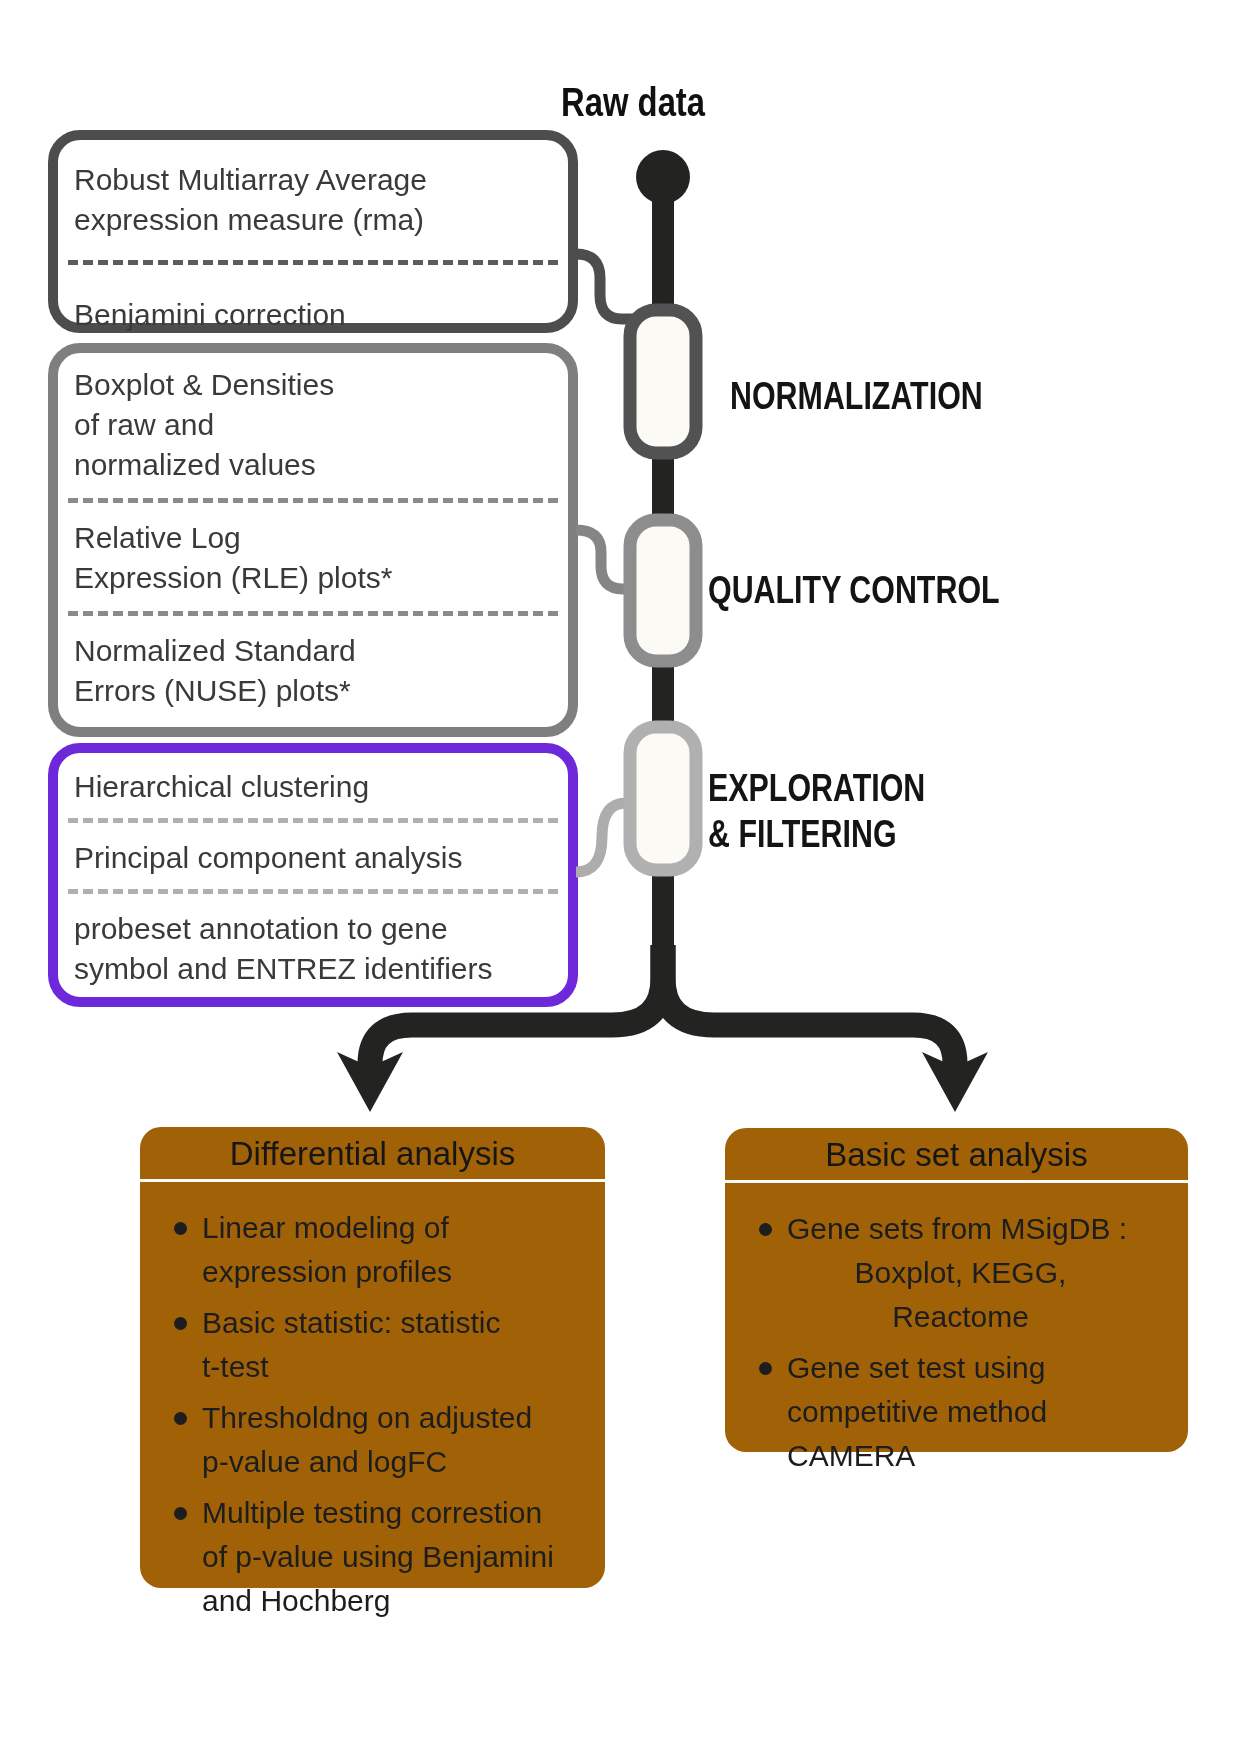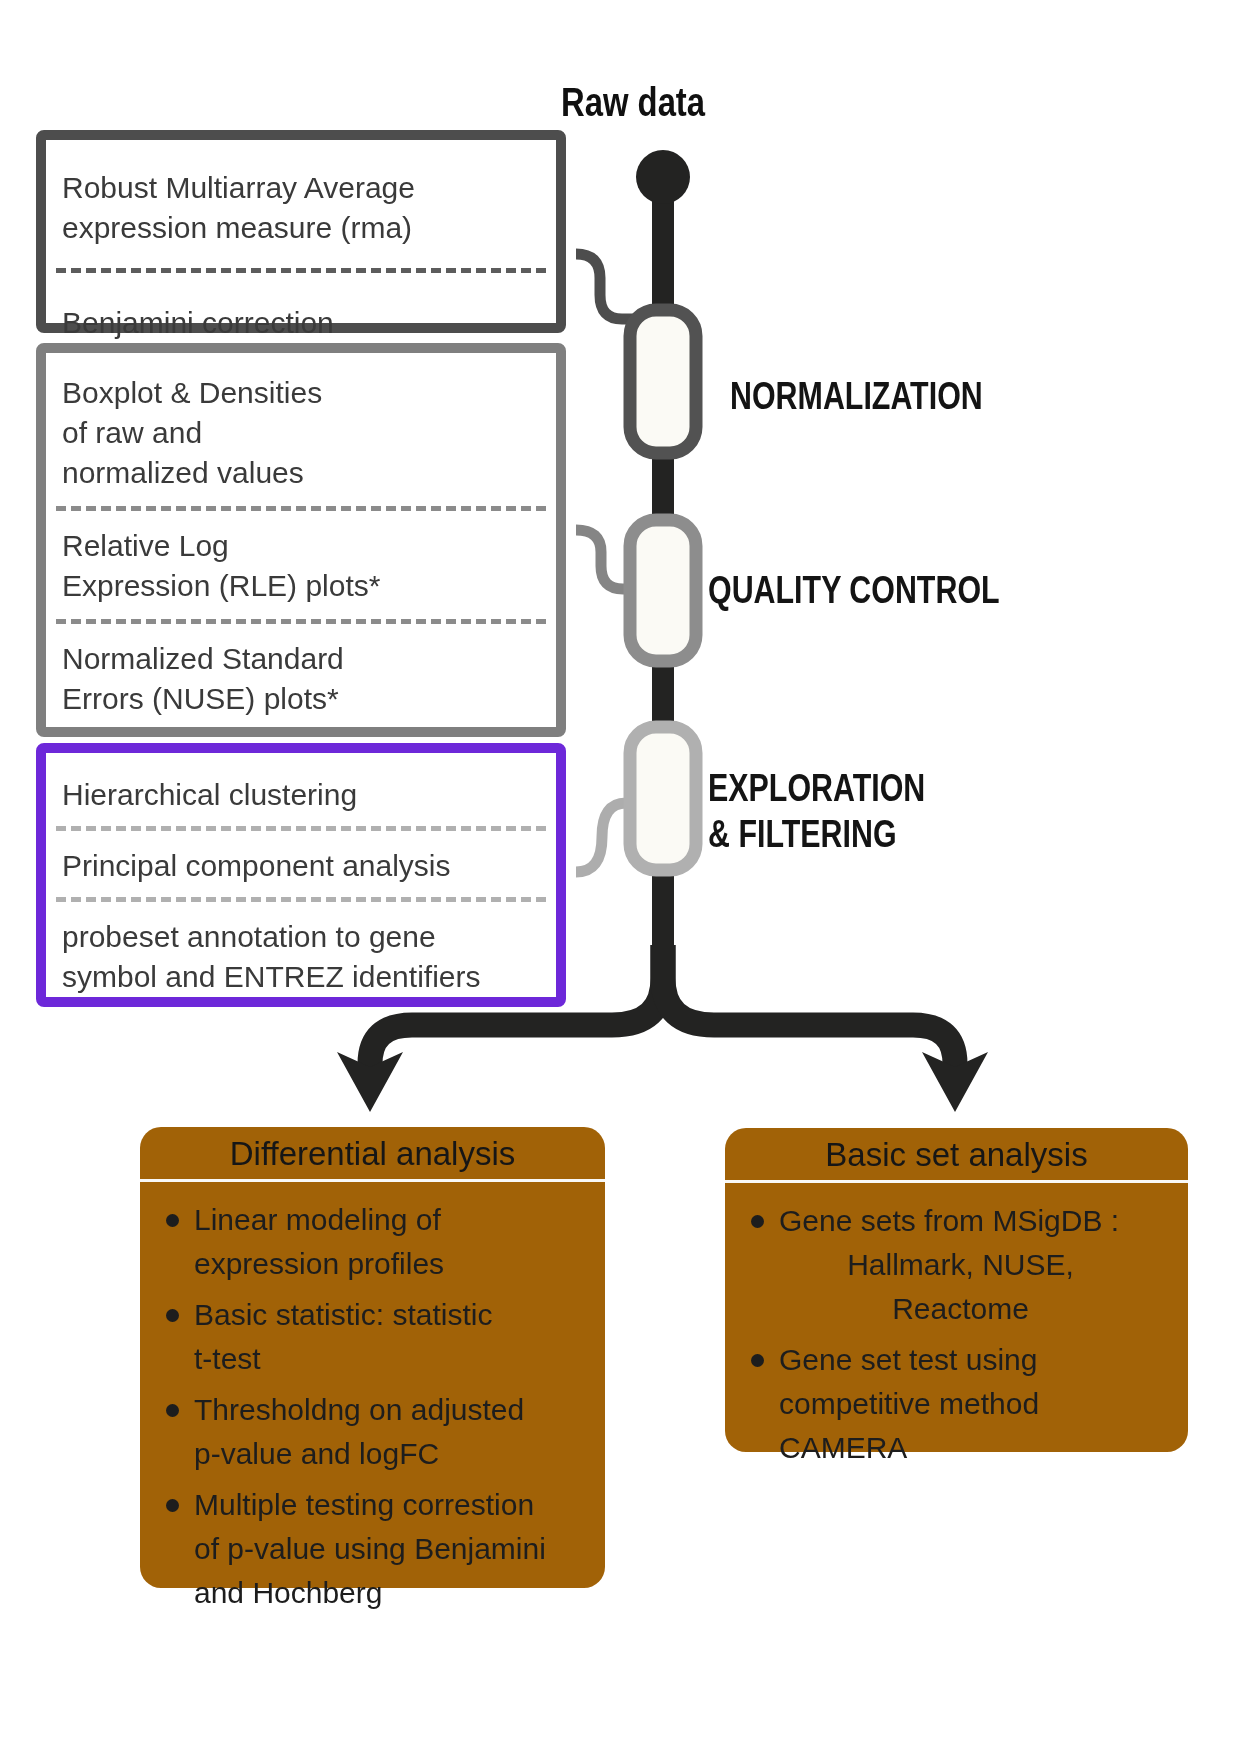--- a/index.html
+++ b/index.html
@@ -10,22 +10,22 @@
   }
   .abs{position:absolute;}
   
   #raw-data-title{
     left:556px;top:80px;width:220px;text-align:left;
     font-size:40px;font-weight:bold;color:#101010;
     transform:scale(0.82,1);transform-origin:28px top;letter-spacing:0px;
   }
   
   .stage-box{
-    left:36px;width:530px;box-sizing:border-box;background:#ffffff;
-    border-radius:8px;padding:18px 8px;z-index:1;
+    left:48px;width:530px;box-sizing:border-box;background:#ffffff;
+    border-radius:32px;padding:10px 8px;z-index:1;
   }
   #stage-box-1{top:130px;height:203px;border:10px solid #4d4d4d;}
   #stage-box-2{top:343px;height:394px;border:10px solid #7f7f7f;}
   #stage-box-3{top:743px;height:264px;border:10px solid #6d28d9;}
   .seg{
     font-size:30px;line-height:40px;color:#3a3a3a;
     white-space:pre-line;padding-left:8px;
   }
   #stage-box-1 .seg{padding-top:10px;}
   #stage-box-2 .seg{padding-top:2px;}
@@ -48,21 +48,21 @@
   
   .panel{
     box-sizing:border-box;background:#a16207;border-radius:21px;z-index:1;
   }
   #panel-left{left:140px;top:1127px;width:465px;height:461px;}
   #panel-right{left:725px;top:1128px;width:463px;height:324px;}
   .panel-title{
     height:52px;line-height:54px;text-align:center;font-size:33px;color:#161616;
     border-bottom:3px solid #f8f8f6;
   }
-  .panel ul{list-style:none;margin:4px;padding:12px 6px 0 22px;}
+  .panel ul{list-style:none;margin:12px;padding:12px 6px 0 22px;}
   .panel li{display:flex;margin-bottom:7px;}
   .bullet-dot{
     flex:0 0 13px;width:13px;height:13px;border-radius:50%;background:#1d1d1d;
     margin:16px 15px 0 0;
   }
   .bullet-lines{
     font-size:30px;line-height:44px;color:#1d1d1d;white-space:pre-line;flex:1 1 auto;
   }
   .bullet-line{font-size:30px;line-height:44px;color:#1d1d1d;}
   .bullet-line.center{text-align:center;margin-right:36px;}
@@ -156,21 +156,21 @@
     </ul>
   </div>
 
   <div class="abs panel" id="panel-right">
     <div class="panel-title">Basic set analysis</div>
     <ul>
       <li>
         <span class="bullet-dot"></span>
         <div style="flex:1 1 auto;">
           <div class="bullet-line">Gene sets from MSigDB :</div>
-          <div class="bullet-line center">Hallmark, NUSE,</div>
+          <div class="bullet-line center">Boxplot, KEGG,</div>
           <div class="bullet-line center">Reactome</div>
         </div>
       </li>
       <li>
         <span class="bullet-dot"></span>
         <div class="bullet-lines">Gene set test using
 competitive method
 CAMERA</div>
       </li>
     </ul>

